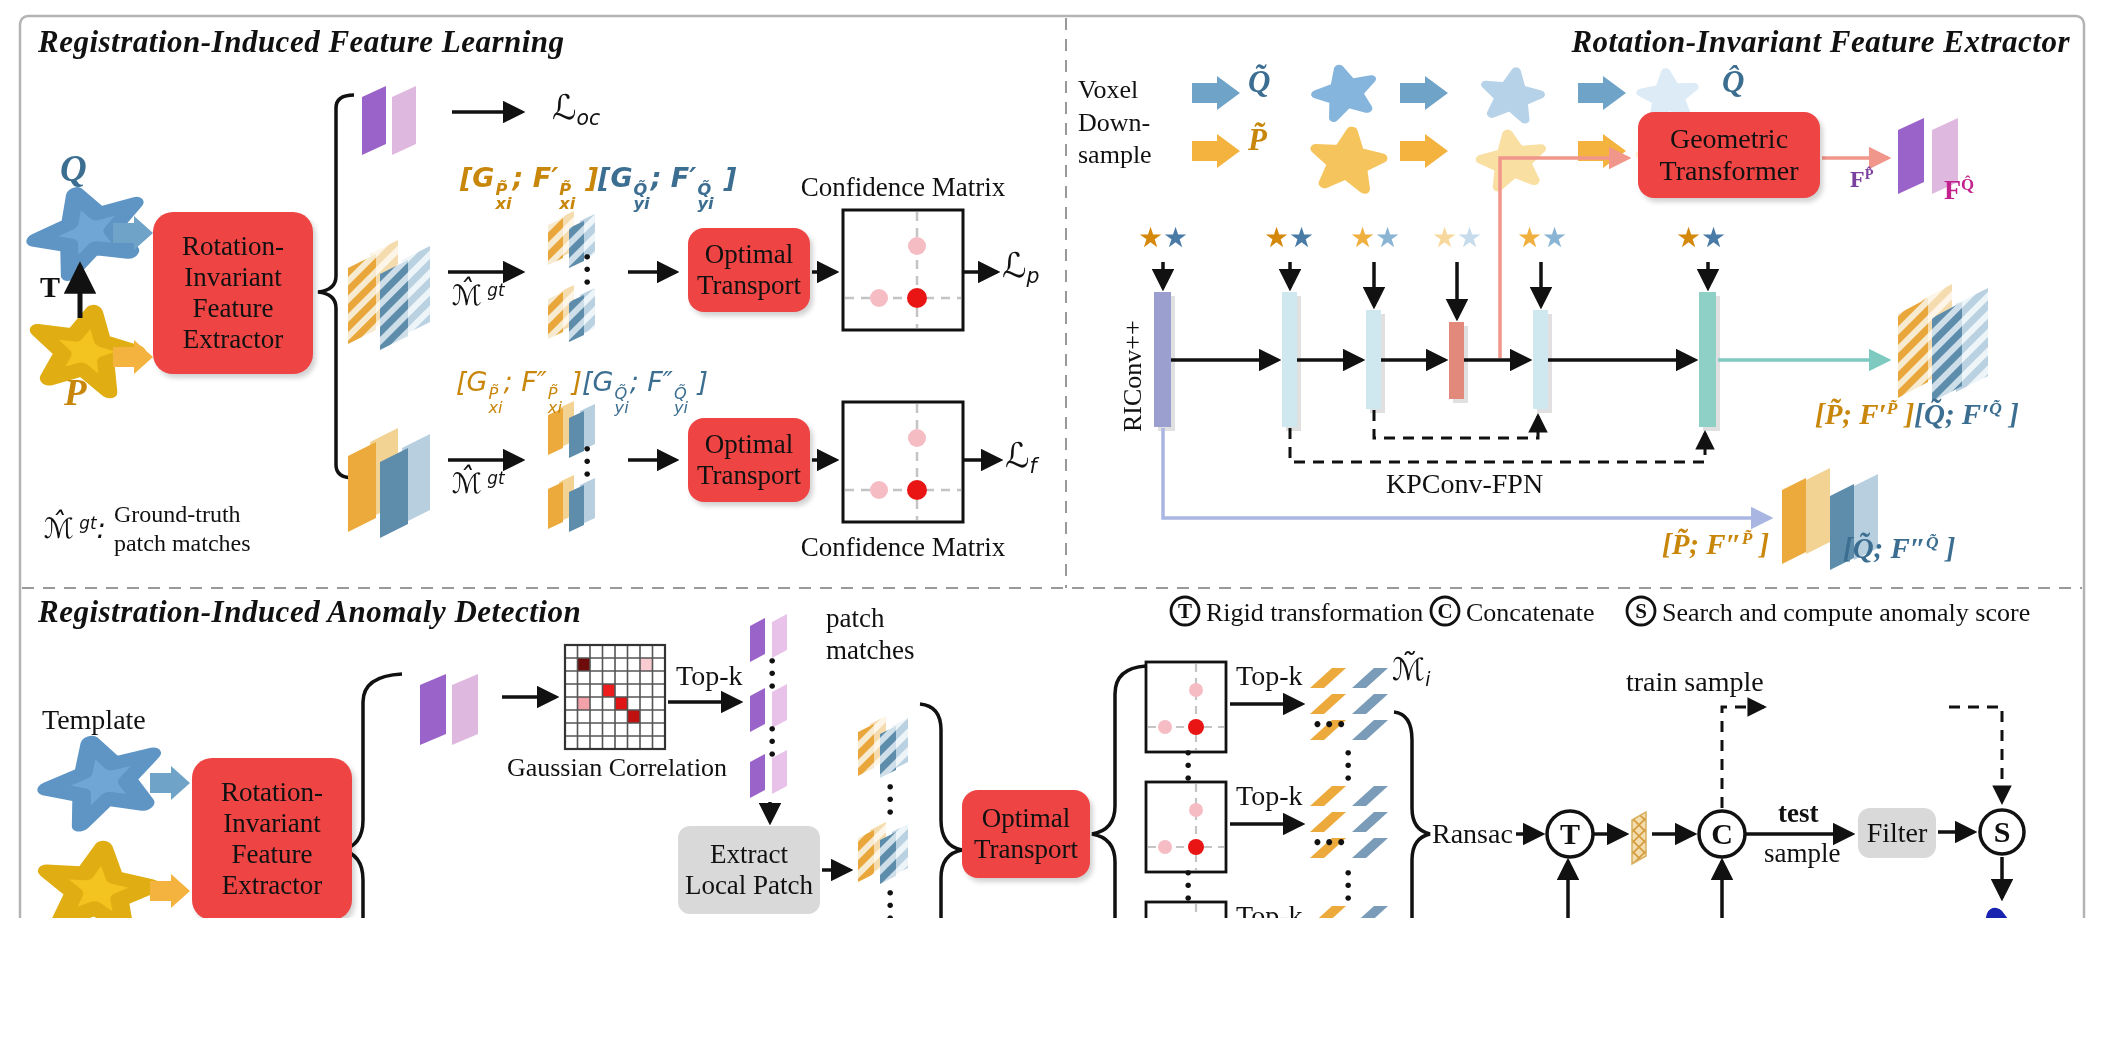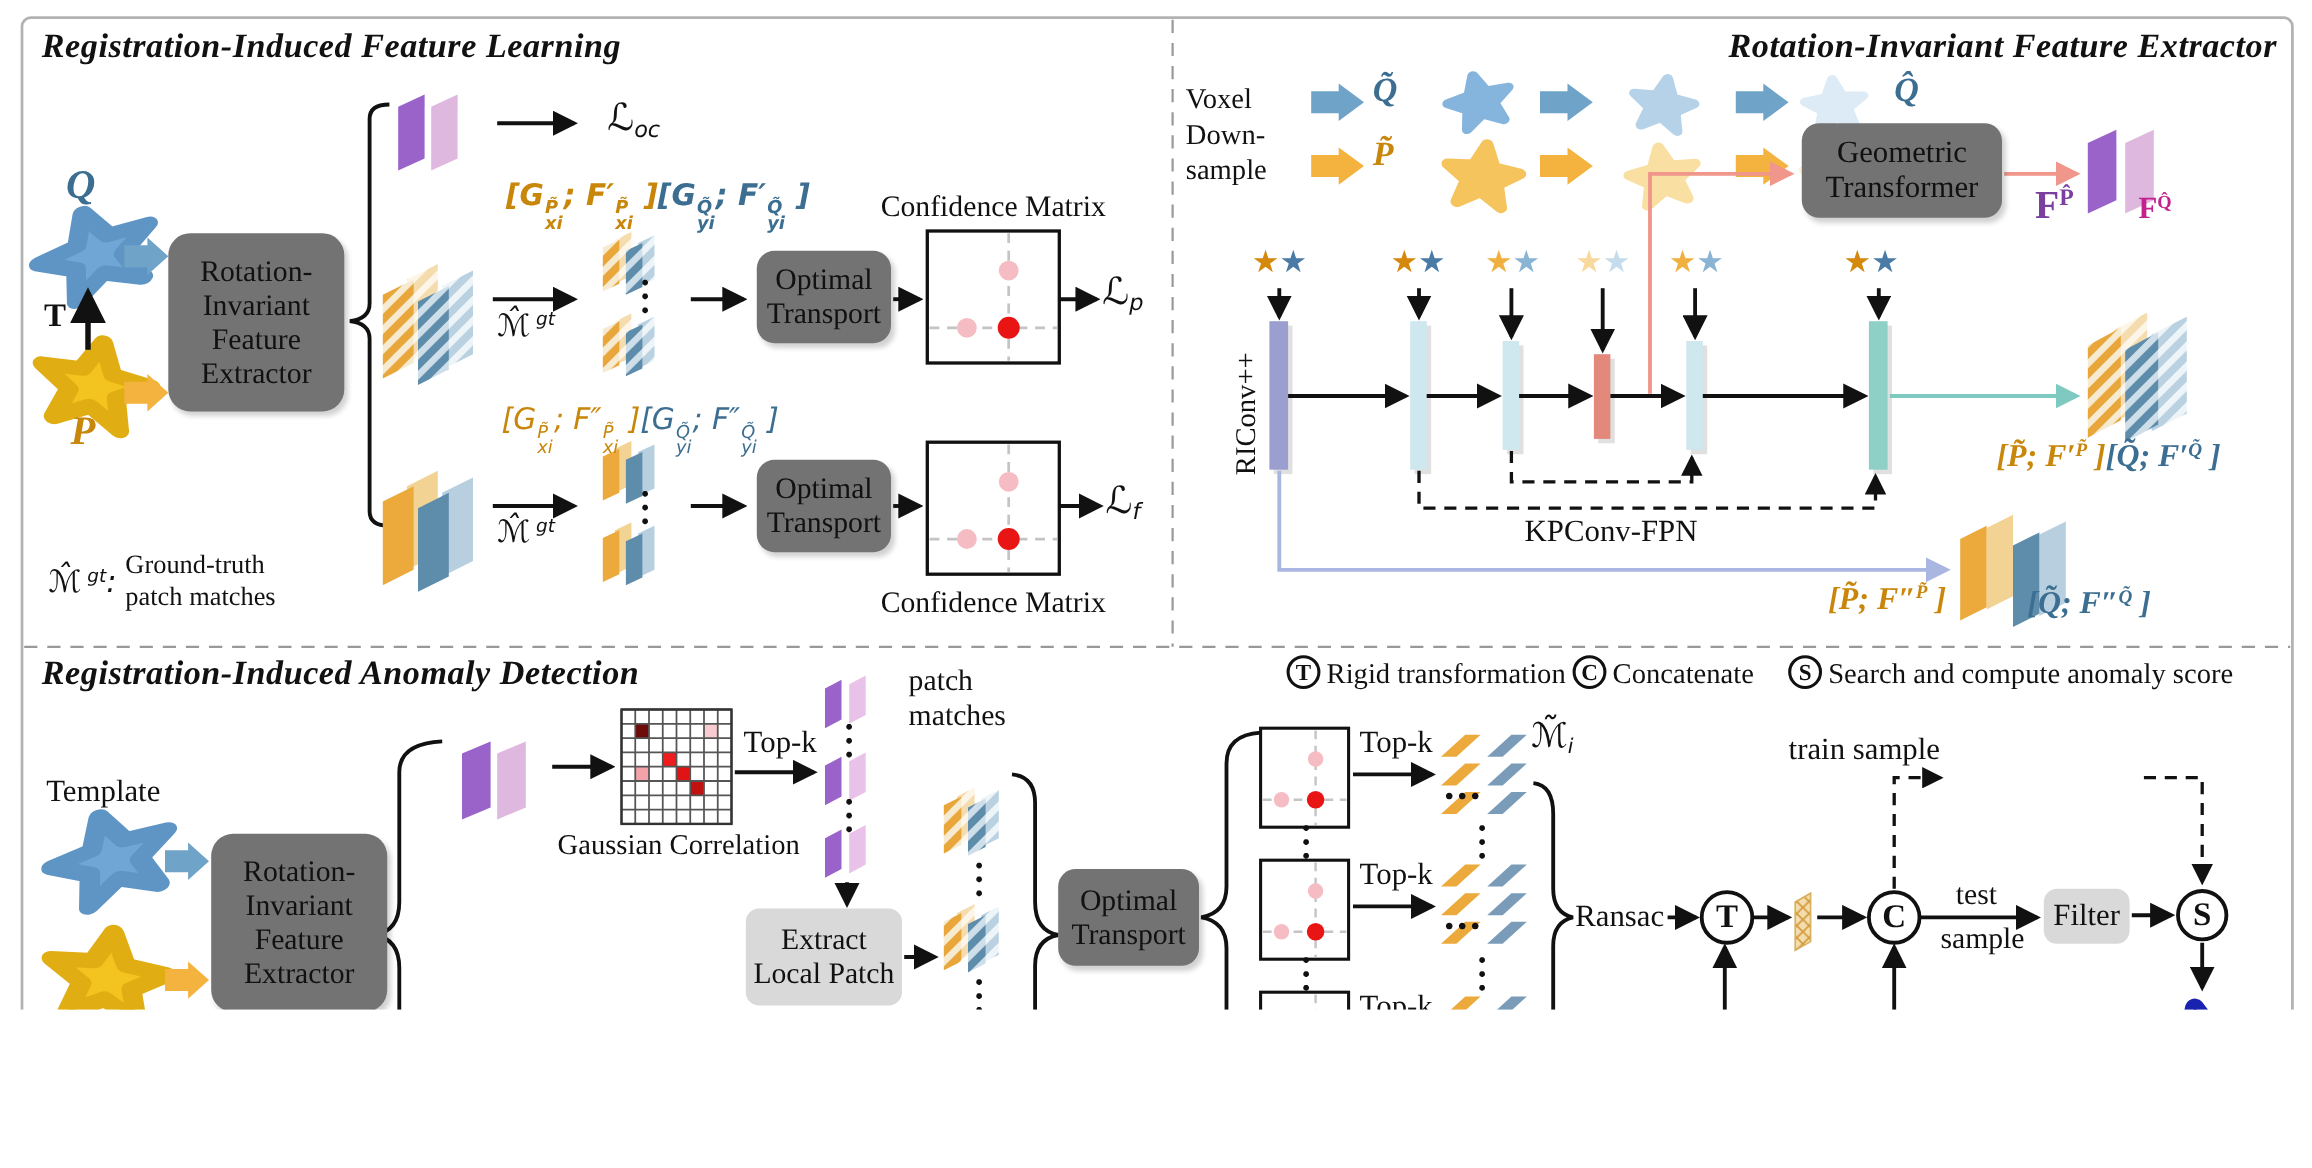--- a/index.html
+++ b/index.html
@@ -3,21 +3,21 @@
 <meta charset="utf-8">
 <style>
   html,body{margin:0;padding:0;background:#fff;}
   #stage{position:relative;width:2102px;height:918px;background:#fff;
          font-family:"Liberation Serif",serif;color:#111;overflow:hidden;}
   #shapes{position:absolute;left:0;top:0;}
   .t{position:absolute;white-space:nowrap;line-height:1.15;}
   .ti{font-size:31px;font-weight:bold;font-style:italic;letter-spacing:.5px;}
   .mth{font-family:"DejaVu Sans","DejaVu Serif",serif;font-style:italic;}
   .bx{position:absolute;display:flex;flex-direction:column;justify-content:center;align-items:center;
-      background:#737373;border-radius:20px;box-shadow:3px 4px 5px rgba(0,0,0,.18);font-size:27px;}
+      background:#ef4444;border-radius:20px;box-shadow:3px 4px 5px rgba(0,0,0,.18);font-size:27px;}
   .gbx{position:absolute;display:flex;flex-direction:column;justify-content:center;align-items:center;
       background:#d9d9d9;border-radius:12px;font-size:27px;}
   .ctr{text-align:center;}
   sup{font-size:.6em;vertical-align:.55em;}
   sub{font-size:.6em;vertical-align:-.3em;}
   .ss{display:inline-flex;flex-direction:column;align-items:flex-start;vertical-align:-.5em;
       line-height:.85;font-size:.6em;margin:0 1px;}
   .ss sup,.ss sub{font-size:1em;vertical-align:baseline;}
   .org{color:#c8860a;} .blu{color:#3c6e91;}
   .vd{writing-mode:vertical-rl;letter-spacing:3px;font-weight:bold;font-size:15px;font-family:"DejaVu Sans",sans-serif;}
@@ -436,21 +436,21 @@
   <span>sample</span>
 </div>
 <div class="t" style="left:1248px;top:64px;font-size:31px;font-weight:bold;font-style:italic;color:#3c6e91;">Q̃</div>
 <div class="t" style="left:1722px;top:64px;font-size:31px;font-weight:bold;font-style:italic;color:#3c6e91;">Q̂</div>
 <div class="t" style="left:1248px;top:122px;font-size:31px;font-weight:bold;font-style:italic;color:#c8860a;">P̃</div>
 <div class="t" style="left:1722px;top:122px;font-size:31px;font-weight:bold;font-style:italic;color:#c8860a;">P̂</div>
 <div class="bx" style="left:1638px;top:112px;width:182px;height:86px;border-radius:16px;font-size:28px;">
   <span>Geometric</span>
   <span>Transformer</span>
 </div>
-<div class="t" style="left:1850px;top:166px;font-size:36px;font-weight:bold;color:#7b3fa0;">F<sup>P̂</sup></div>
+<div class="t" style="left:1850px;top:166px;font-size:24px;font-weight:bold;color:#7b3fa0;">F<sup>P̂</sup></div>
 <div class="t" style="left:1944px;top:174px;font-size:28px;font-weight:bold;color:#c2218e;">F<sup>Q̂</sup></div>
 
 <div class="t" style="left:1138px;top:222px;font-size:28px;font-family:'DejaVu Sans',sans-serif;"><span style="color:#d4880c;">★</span><span style="color:#4a7ba6;">★</span></div>
 <div class="t" style="left:1264px;top:222px;font-size:28px;font-family:'DejaVu Sans',sans-serif;"><span style="color:#d4880c;">★</span><span style="color:#4a7ba6;">★</span></div>
 <div class="t" style="left:1350px;top:222px;font-size:28px;font-family:'DejaVu Sans',sans-serif;"><span style="color:#f0b040;">★</span><span style="color:#8ab4d4;">★</span></div>
 <div class="t" style="left:1432px;top:222px;font-size:28px;font-family:'DejaVu Sans',sans-serif;"><span style="color:#f8d89c;">★</span><span style="color:#c6dcec;">★</span></div>
 <div class="t" style="left:1517px;top:222px;font-size:28px;font-family:'DejaVu Sans',sans-serif;"><span style="color:#f0b040;">★</span><span style="color:#8ab4d4;">★</span></div>
 <div class="t" style="left:1676px;top:222px;font-size:28px;font-family:'DejaVu Sans',sans-serif;"><span style="color:#d4880c;">★</span><span style="color:#4a7ba6;">★</span></div>
 <div class="t vtx" style="left:1118px;top:292px;height:140px;font-size:26px;">RIConv++</div>
 <div class="t" style="left:1386px;top:468px;font-size:28px;">KPConv-FPN</div>
@@ -489,21 +489,21 @@
 </div>
 <div class="t" style="left:1236px;top:660px;font-size:28px;">Top-k</div>
 <div class="t" style="left:1236px;top:780px;font-size:28px;">Top-k</div>
 <div class="t" style="left:1236px;top:900px;font-size:28px;">Top-k</div>
 <div class="t mth" style="left:1392px;top:652px;font-size:31px;">ℳ̃<sub>i</sub></div>
 <div class="t" style="left:1432px;top:818px;font-size:28px;">Ransac</div>
 <div class="t cl" style="left:1548px;top:812px;width:44px;height:44px;font-size:30px;">T</div>
 <div class="t cl" style="left:1700px;top:812px;width:44px;height:44px;font-size:30px;">C</div>
 <div class="t cl" style="left:1980px;top:810px;width:44px;height:44px;font-size:30px;">S</div>
 <div class="t" style="left:1626px;top:666px;font-size:28px;">train sample</div>
-<div class="t" style="left:1778px;top:798px;font-size:27px;">test</div>
+<div class="t" style="left:1778px;top:798px;font-size:27px;font-weight:bold;">test</div>
 <div class="t" style="left:1764px;top:838px;font-size:27px;">sample</div>
 <div class="gbx" style="left:1858px;top:808px;width:78px;height:50px;font-size:28px;">
   <span>Filter</span>
 </div>
 <div class="t org" style="left:1444px;top:980px;font-size:28px;font-weight:bold;font-style:italic;">[P̃; F″<sup>P̃</sup> ]</div>
 
 <div class="t vd" style="left:762px;top:656px;">•••</div>
 <div class="t vd" style="left:762px;top:724px;">•••</div>
 <div class="t vd" style="left:880px;top:782px;">•••</div>
 <div class="t vd" style="left:880px;top:888px;">•••</div>

